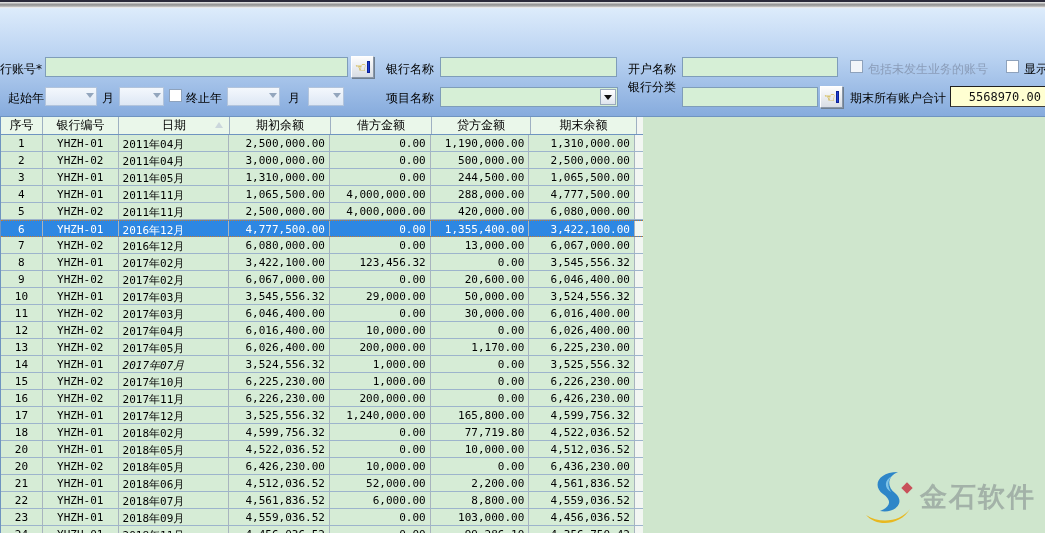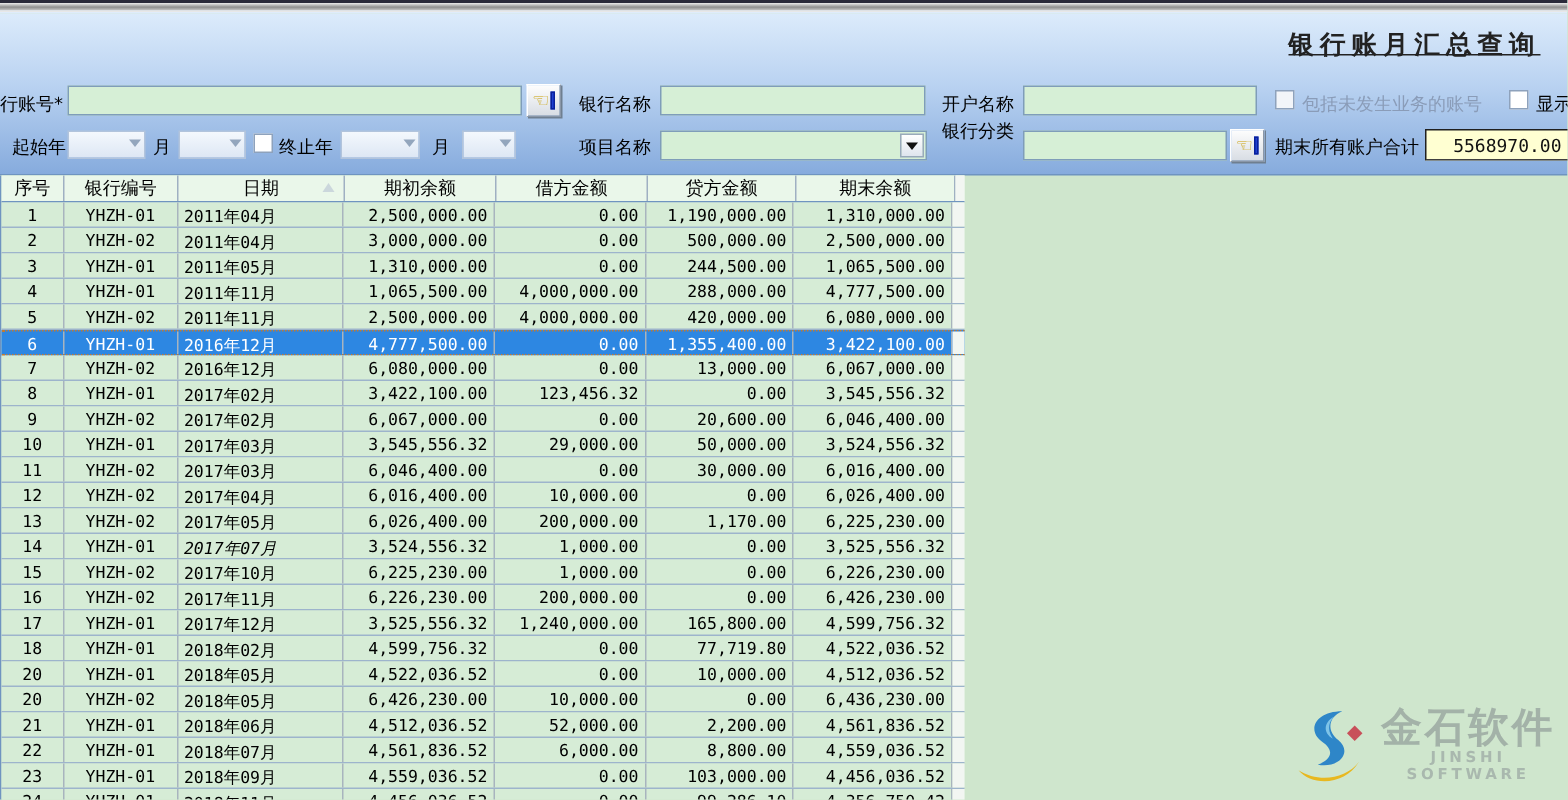--- a/index.html
+++ b/index.html
@@ -62,21 +62,20 @@
 </style>
 </head>
 <body>
 
 <div class="top-edge">
   <div class="darkline"></div>
   <div class="splitter"></div>
 </div>
 
 <div class="form-panel">
-  <div class="page-title">银行账月汇总查询</div>
 
   <div class="lbl" style="left:0;top:52px;">行账号*</div>
   <input class="inp" style="left: 45px; top: 48px; width: 303px;" value="">
   <div class="hand-btn" style="left:351px;top:47px;">
     <span class="hand-ico">☜</span>
       <span class="hand-bar"></span>
   </div>
   <div class="lbl" style="left:386px;top:52px;">银行名称</div>
   <input class="inp" style="left: 440px; top: 48px; width: 177px;" value="">
   <div class="lbl" style="left:628px;top:52px;">开户名称</div>
@@ -391,15 +390,14 @@
 
 <div class="logo">
   <svg width="52" height="58" viewBox="0 0 52 58">
     <path d="M36 4 C16 4 10 18 21 26 C30 32 29 39 18 43 C33 46 44 34 33 25 C24 18 26 8 36 4 Z" fill="#2e86c8"></path>
     <path d="M30 8 C22 12 22 20 29 24 C24 16 27 11 30 8 Z" fill="#7fc4e8"></path>
     <path d="M4 47 C18 56 38 54 48 41 C38 58 14 59 4 47 Z" fill="#e8b820"></path>
     <rect x="41" y="16" width="8" height="8" transform="rotate(45 45 20)" fill="#c8505a"></rect>
   </svg>
   <div class="logo-text">
     <div class="logo-cn">金石软件</div>
-    <div class="logo-en">JINSHI SOFTWARE</div>
   </div>
 </div>
 
 </body></html>

